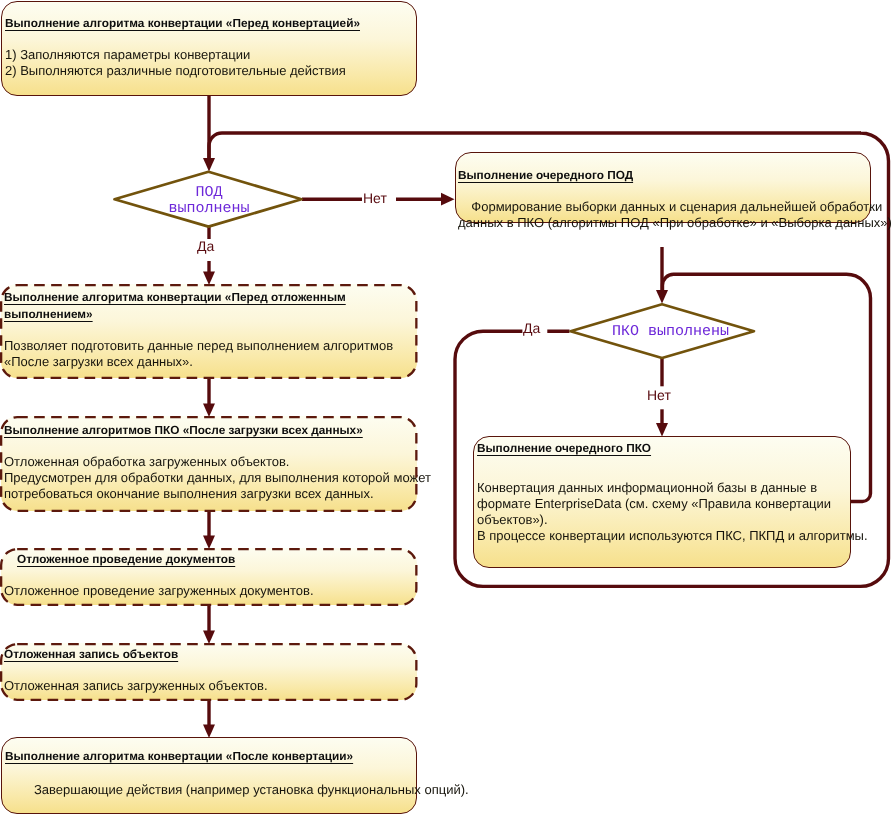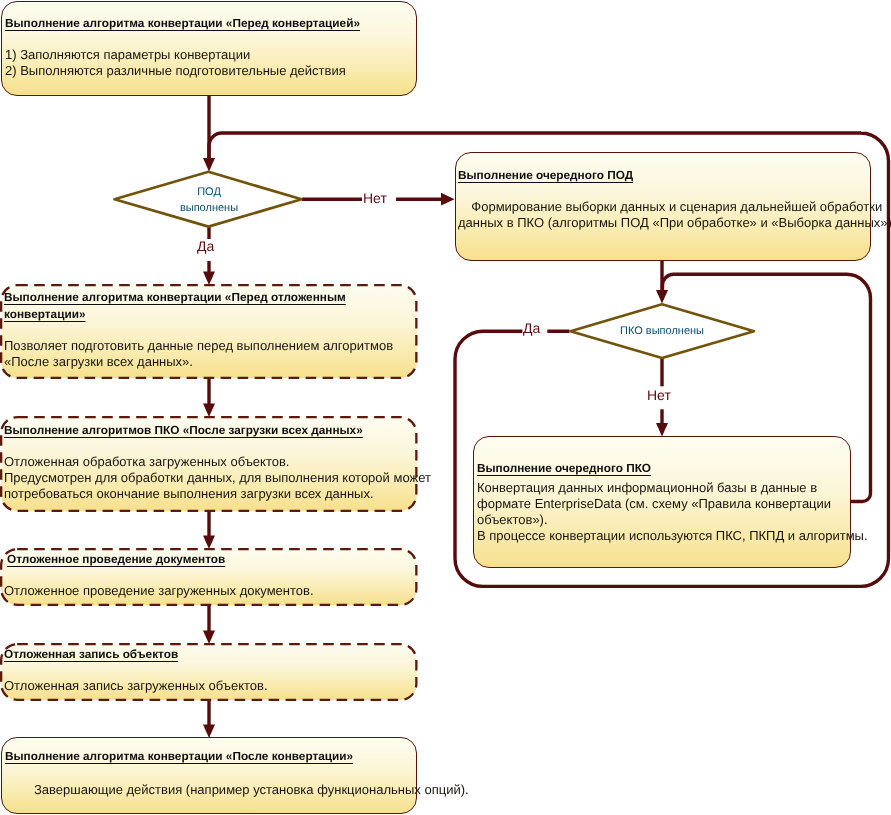--- a/index.html
+++ b/index.html
@@ -11,22 +11,22 @@
   .node{position:absolute;box-sizing:border-box;}
   .nbody{position:absolute;left:0;top:0;right:0;bottom:0;box-sizing:border-box;
          border-radius:16px;border:1.8px solid #58140b;
          background:linear-gradient(to bottom,#fdfdf1 0%,#fcf6d9 40%,#f9e9a9 78%,#f6e08c 100%);}
   .nbody.dash{border:none;}
   .hdr{position:absolute;opacity:0.999;will-change:transform;transform:translate3d(0,0,0);font-weight:bold;color:#0d0d0d;font-size:11.8px;line-height:16.6px;
        white-space:nowrap;font-family:"Liberation Sans",sans-serif;}
   .hdr u{text-underline-offset:3px;text-decoration-thickness:1px;}
   .bdy{position:absolute;opacity:0.999;will-change:transform;transform:translate3d(0,0,0);color:#16140c;font-size:13px;line-height:16px;white-space:pre;
        font-family:"Liberation Sans",sans-serif;}
-  .dlabel{position:absolute;opacity:0.999;will-change:transform;transform:translate3d(0,0,0);color:#0c4a6e;font-size:11px;text-align:center;white-space:nowrap;
-       font-family:Liberation Sans, sans-serif;}
+  .dlabel{position:absolute;opacity:0.999;will-change:transform;transform:translate3d(0,0,0);color:#6d28d9;font-size:15px;text-align:center;white-space:nowrap;
+       font-family:Liberation Mono, monospace;}
   .flab{position:absolute;opacity:0.999;will-change:transform;transform:translate3d(0,0,0);color:#5a0d12;font-size:14px;white-space:nowrap;
        font-family:"Liberation Sans",sans-serif;}
 </style>
 </head>
 <body>
 
 <div id="stage">
 
   <svg class="layer" viewBox="0 0 891 815">
     <g id="connectors" fill="none" stroke="#560b0d" stroke-width="3.4" stroke-linecap="butt">
@@ -80,66 +80,66 @@
     <div class="hdr" style="left:4px;top:14px;">
       <u>Выполнение алгоритма конвертации «Перед конвертацией»</u></div>
     <div class="bdy" style="left:4px;top:46px;">1) Заполняются параметры конвертации
 2) Выполняются различные подготовительные действия</div>
   </div>
 
   <div class="node" style="left:1px;top:284px;width:415.5px;height:94px;">
     <div class="nbody dash"></div>
     <div class="hdr" style="left:3px;top:5px;">
       <u>Выполнение алгоритма конвертации «Перед отложенным</u><br>
-      <u>конвертации»</u></div>
+      <u>выполнением»</u></div>
     <div class="bdy" style="left:3px;top:54px;">Позволяет подготовить данные перед выполнением алгоритмов
 «После загрузки всех данных».</div>
   </div>
 
   <div class="node" style="left:1px;top:416px;width:415.5px;height:95px;">
     <div class="nbody dash"></div>
     <div class="hdr" style="left:3px;top:6px;">
       <u>Выполнение алгоритмов ПКО «После загрузки всех данных»</u></div>
     <div class="bdy" style="left:3px;top:38px;">Отложенная обработка загруженных объектов.
 Предусмотрен для обработки данных, для выполнения которой может
 потребоваться окончание выполнения загрузки всех данных.</div>
   </div>
 
   <div class="node" style="left:1px;top:548px;width:415.5px;height:57px;">
     <div class="nbody dash"></div>
-    <div class="hdr" style="left:6px;top:3px;">
+    <div class="hdr" style="left:16px;top:3px;">
       <u>Отложенное проведение документов</u></div>
     <div class="bdy" style="left:3px;top:35px;">Отложенное проведение загруженных документов.</div>
   </div>
 
   <div class="node" style="left:1px;top:643px;width:415.5px;height:57px;">
     <div class="nbody dash"></div>
     <div class="hdr" style="left:3px;top:3px;">
       <u>Отложенная запись объектов</u></div>
     <div class="bdy" style="left:3px;top:35px;">Отложенная запись загруженных объектов.</div>
   </div>
 
   <div class="node" style="left:1px;top:737px;width:416px;height:77px;">
     <div class="nbody"></div>
     <div class="hdr" style="left:4px;top:11px;">
       <u>Выполнение алгоритма конвертации «После конвертации»</u></div>
     <div class="bdy" style="left:4px;top:45px;margin-left:29px;">Завершающие действия (например установка функциональных опций).</div>
   </div>
 
-  <div class="node" style="left:455px;top:152px;width:416px;height:109px;">
+  <div class="node" style="left:455px;top:152px;width:416px;height:71px;">
     <div class="nbody"></div>
     <div class="hdr" style="left:3px;top:15px;">
       <u>Выполнение очередного ПОД</u></div>
     <div class="bdy" style="left:3px;top:47px;text-align:center;">Формирование выборки данных и сценария дальнейшей обработки
 данных в ПКО (алгоритмы ПОД «При обработке» и «Выборка данных»).</div>
   </div>
 
   <div class="node" style="left:473px;top:436px;width:378px;height:132px;">
     <div class="nbody"></div>
-    <div class="hdr" style="left:4px;top:24px;">
+    <div class="hdr" style="left:4px;top:4px;">
       <u>Выполнение очередного ПКО</u></div>
     <div class="bdy" style="left:4px;top:44px;">Конвертация данных информационной базы в данные в
 формате EnterpriseData (см. схему «Правила конвертации
 объектов»).
 В процессе конвертации используются ПКС, ПКПД и алгоритмы.</div>
   </div>
 
   <svg class="layer" viewBox="0 0 891 815" style="z-index:5;pointer-events:none;">
     <g fill="none" stroke="#5c190d" stroke-width="2.3" stroke-dasharray="10.6 6.4" stroke-dashoffset="0" stroke-linecap="butt">
       <rect x="1.15" y="285.15" width="415.2" height="92.7" rx="16" ry="16"></rect>

